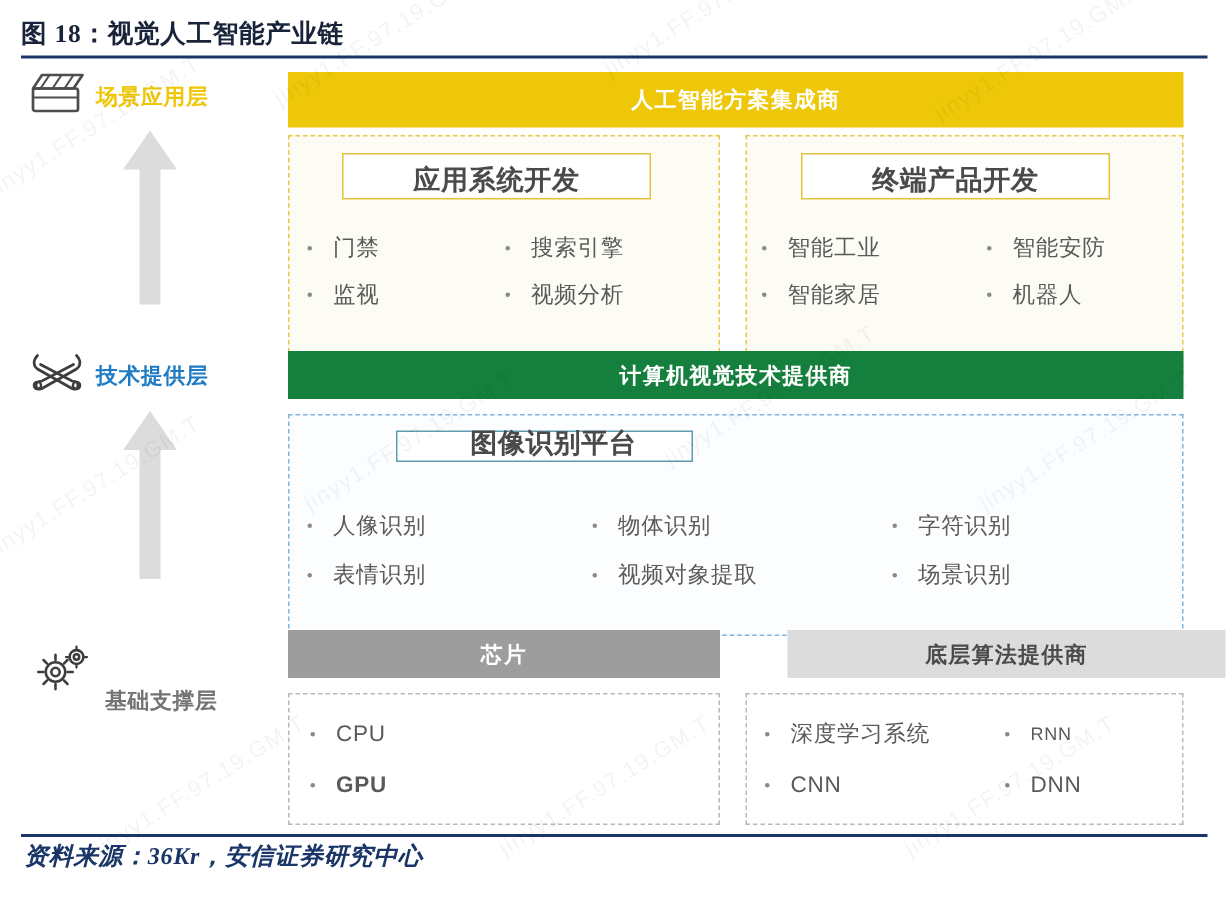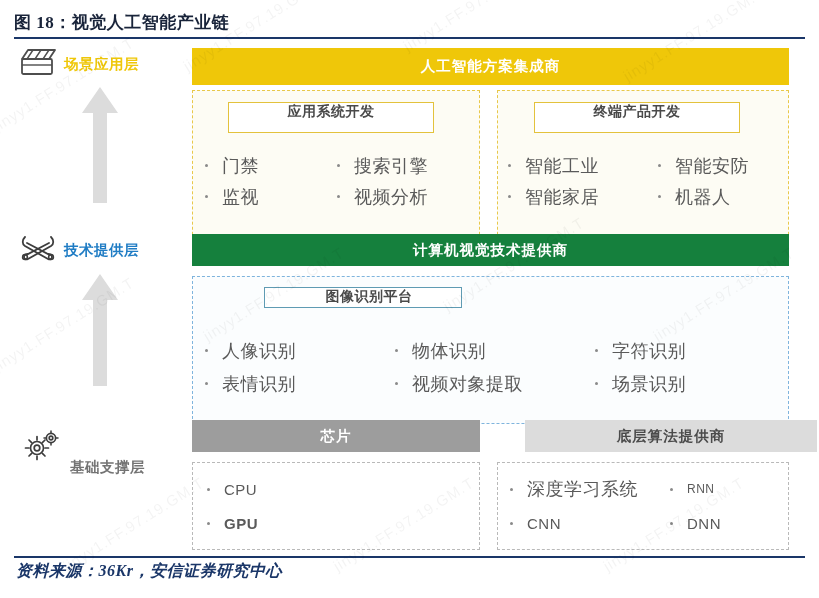--- a/index.html
+++ b/index.html
@@ -76,32 +76,32 @@
   .bar-lgray  { background:#dcdcdc; color:#4b4b4b; }
 
   
   .panel { position:absolute; }
   .panel-yellow { border:1.5px dashed #e8c84a; background:#fdfcf4; }
   .panel-blue   { border:1.5px dashed #7fb4dd; background:#fbfdfe; }
   .panel-gray   { border:1.5px dashed #b9b9b9; background:#ffffff; }
 
   
   .chip {
-    position:absolute; display:flex; align-items:flex-start; justify-content:center;
-    background:#ffffff; font-size:14px; font-weight:bold; letter-spacing:0.5px;
+    position:absolute; display:flex; align-items:flex-end; justify-content:center;
+    background:#ffffff; font-size:18px; font-weight:bold; letter-spacing:0.5px;
     color:#4a4a4a;
   }
   .chip-yellow { border:1.5px solid #e3c23c; }
   .chip-blue   { border:1.5px solid #5f9bb3; }
 
   
   .bullets { position:absolute; display:grid; }
   .bi {
     display:flex; align-items:center;
-    font-size:18px; color:#5a5a5a; letter-spacing:0.5px;
+    font-size:15px; color:#5a5a5a; letter-spacing:0.5px;
     white-space:nowrap;
   }
   .bi .dot {
     width:3px; height:3px; background:#8a8a8a; border-radius:50%;
     margin-right:14px; flex:0 0 auto;
   }
   .bi .txt { }
 </style>
 </head>
 <body>

